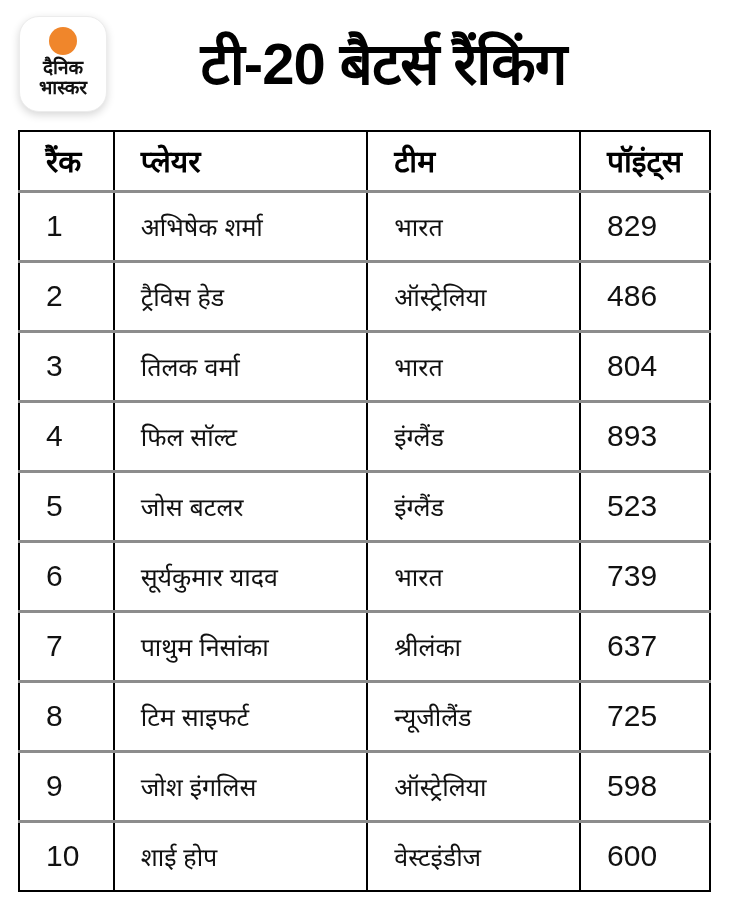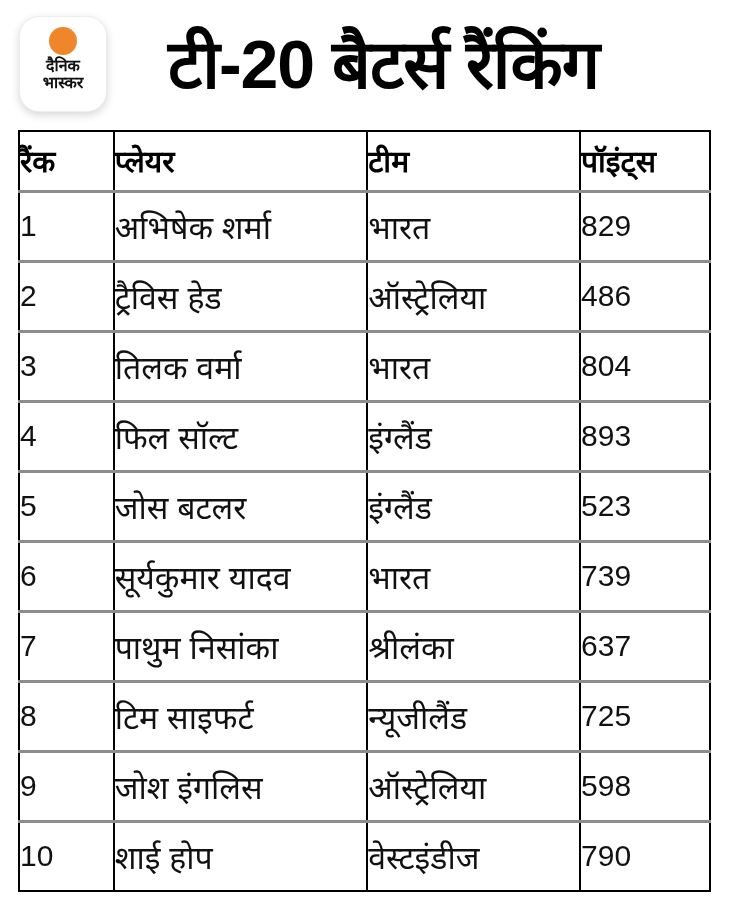--- a/index.html
+++ b/index.html
@@ -40,33 +40,33 @@
   .logo-dot {
     width: 28px;
     height: 28px;
     border-radius: 50%;
     background: #F0862B;
     margin-top: 10px;
     margin-bottom: 3px;
   }
   .logo-text {
     font-weight: 800;
-    font-size: 16px;
+    font-size: 19px;
     line-height: 1.05;
     color: #111111;
     text-align: center;
     letter-spacing: 0px;
   }
   .title-wrap {
     flex: 1;
     text-align: center;
     padding-right: 52px;
   }
   .page-title {
-    font-size: 68px;
+    font-size: 58px;
     line-height: 1.0;
     font-weight: 800;
     color: #000000;
     letter-spacing: -1px;
     white-space: nowrap;
   }
 
   
   .table-wrap {
     margin: 14px 18px 0 18px;
@@ -80,35 +80,36 @@
   }
   col.c-rank   { width: 13.7%; }
   col.c-player { width: 36.7%; }
   col.c-team   { width: 30.8%; }
   col.c-points { width: 18.8%; }
 
   th, td {
     border-left: 2px solid #000000;
     text-align: left;
     vertical-align: middle;
+    padding-left: 26px;
     overflow: hidden;
     white-space: nowrap;
   }
   th:first-child, td:first-child { border-left: none; }
 
   thead th {
     height: 60px;
     font-size: 30px;
     font-weight: 800;
     color: #000000;
   }
   tbody tr { border-top: 3px solid #8c8c8c; }
   tbody td {
     height: 70px;
-    font-size: 32px;
+    font-size: 25px;
     font-weight: 400;
     color: #111111;
   }
   td.num { font-size: 30px; }
 </style>
 </head>
 <body>
 
 <div class="page">
 
@@ -191,19 +192,19 @@
         <tr>
           <td class="num">9</td>
           <td>जोश इंगलिस</td>
           <td>ऑस्ट्रेलिया</td>
           <td class="num">598</td>
         </tr>
         <tr>
           <td class="num">10</td>
           <td>शाई होप</td>
           <td>वेस्टइंडीज</td>
-          <td class="num">790</td>
+          <td class="num">600</td>
         </tr>
       </tbody>
     </table>
   </div>
 
 </div>
 
 </body></html>

